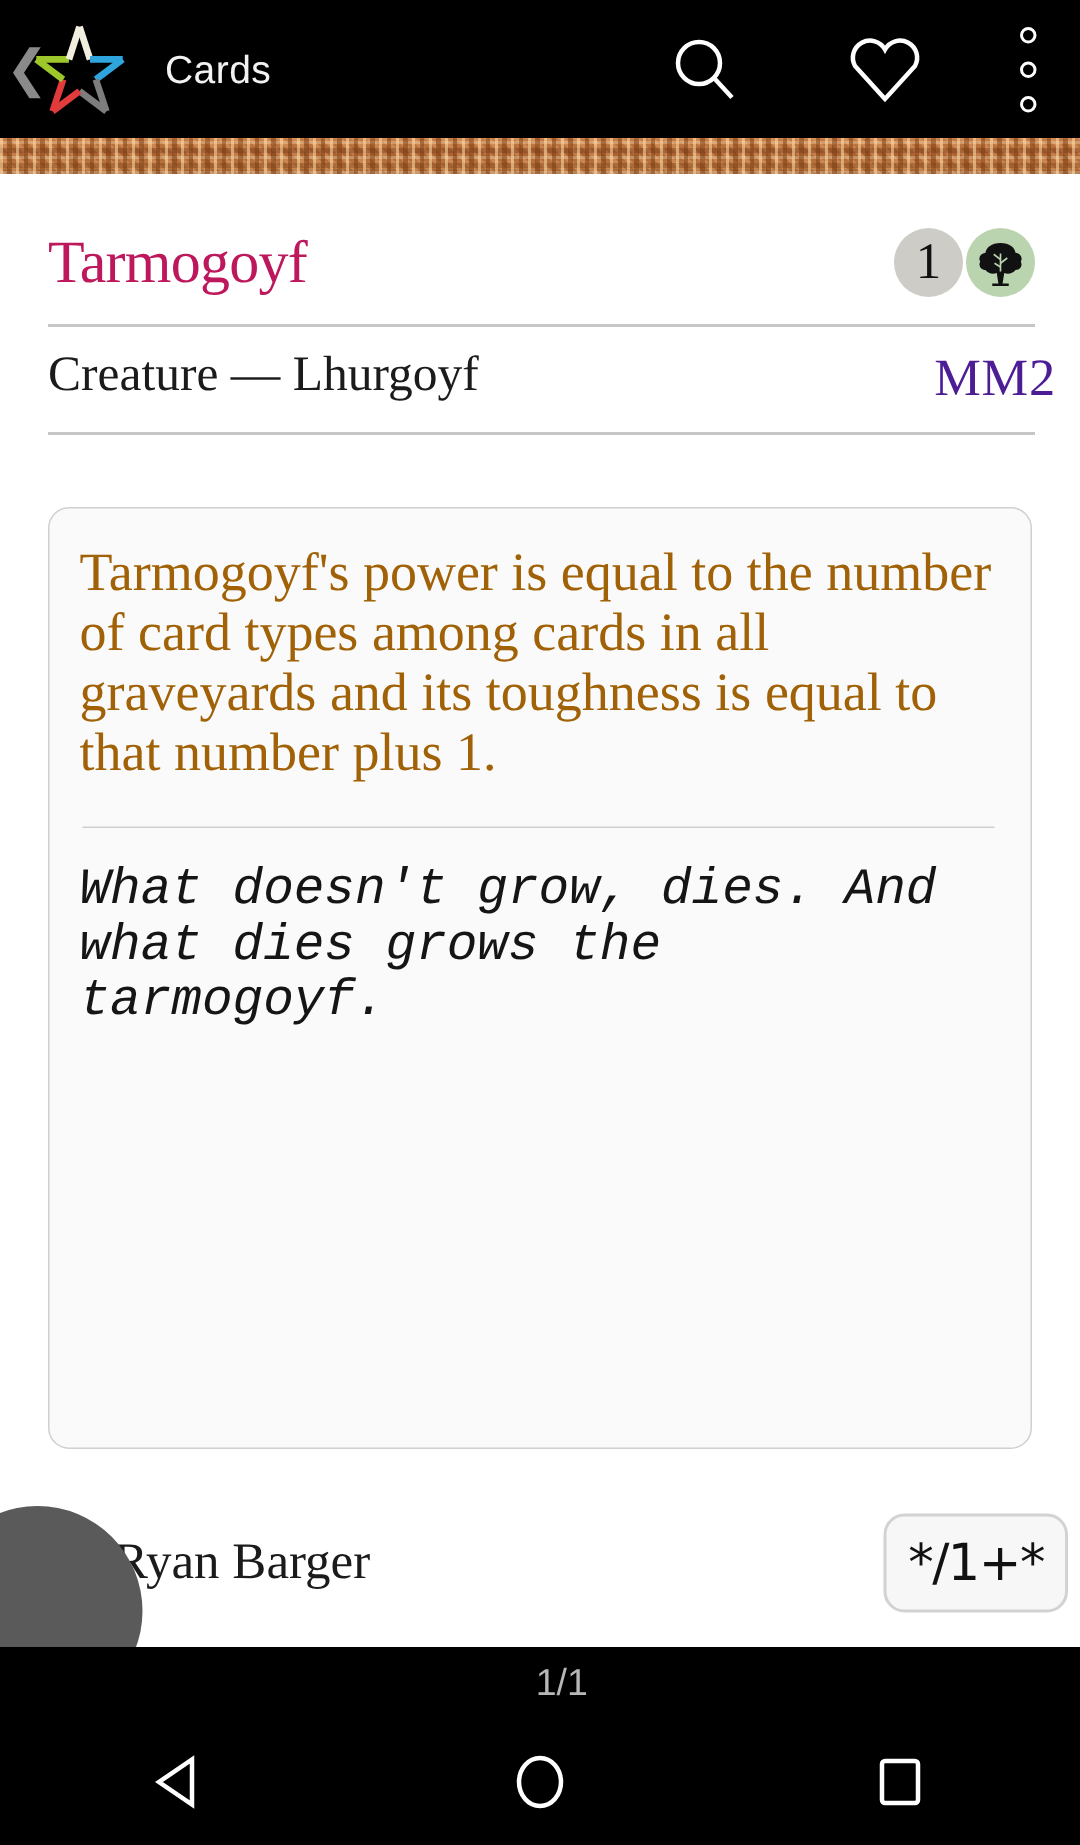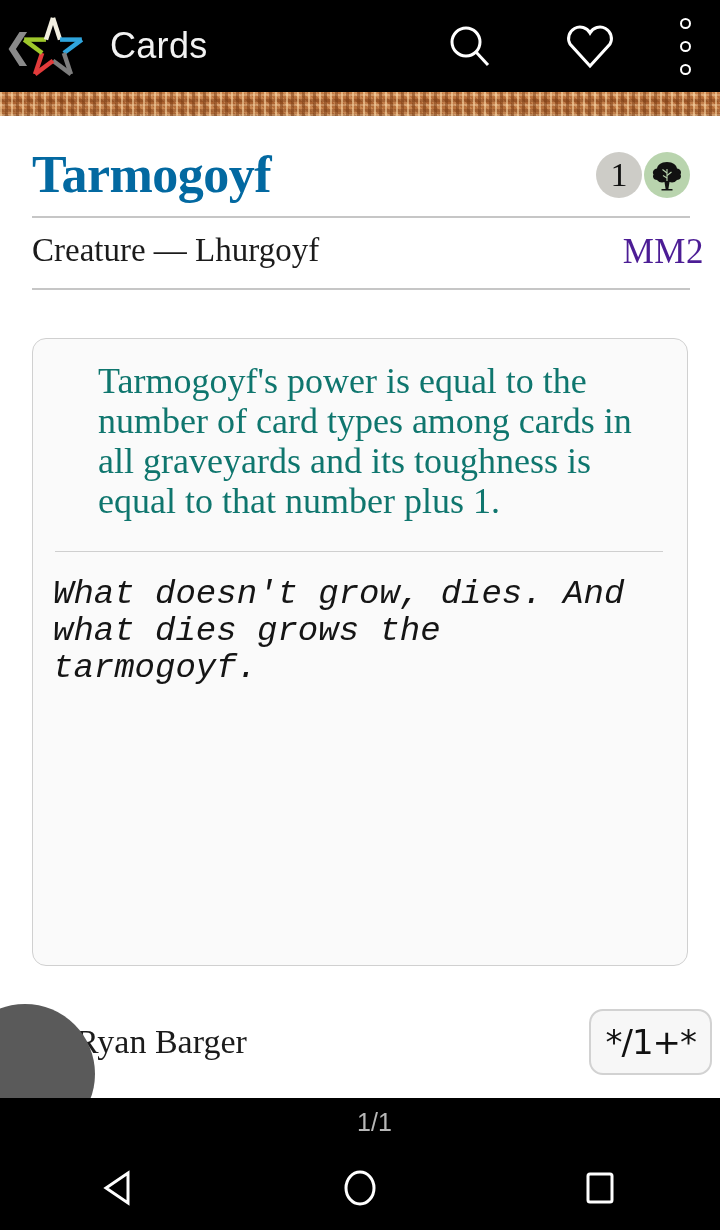--- a/index.html
+++ b/index.html
@@ -29,21 +29,21 @@
     font-family:"DejaVu Sans", sans-serif;
     padding-left:6px;
   }
   .app-logo {
     width:70px; height:70px;
     margin-left:-12px;
     display:flex; align-items:center; justify-content:center;
   }
   .app-title {
     color:#f2f2f2;
-    font-size:36px;
+    font-size:26px;
     font-weight:400;
     letter-spacing:0.3px;
     margin-left:22px;
     white-space:nowrap;
   }
   .appbar-actions {
     margin-left:auto;
     display:flex; align-items:center;
     height:92px;
   }
@@ -80,21 +80,21 @@
     font-family:"Liberation Serif", serif;
   }
 
   .title-row {
     display:flex; align-items:center; justify-content:space-between;
     padding:26px 30px 0 32px;
     height:92px;
   }
   .card-name {
     font-family:"Liberation Serif", serif;
-    font-size:52px; font-weight:700; color:#0369a1;
+    font-size:40px; font-weight:400; color:#be185d;
     letter-spacing:-0.5px; line-height:1;
   }
   .mana-cost { display:flex; align-items:center; gap:2px; }
   .mana-generic {
     width:46px; height:46px; border-radius:50%;
     background:#cdccc7;
     display:flex; align-items:center; justify-content:center;
     font-family:"Liberation Serif", serif;
     font-size:34px; color:#111; line-height:1;
   }
@@ -125,21 +125,21 @@
   .text-box {
     margin:48px 32px 0 32px;
     height:628px;
     border:1px solid #d0d0d0;
     border-radius:14px;
     background:#fafafa;
     padding:22px 22px 0 20px;
   }
   .rules-text {
     font-family:"Liberation Serif", serif;
-    font-size:36px; line-height:40px; color:#0f766e;margin-left:45px;
+    font-size:36px; line-height:40px; color:#a16207;
   }
   .flavor-sep {
     height:1px; background:#cfcfcf;
     margin:30px 2px 24px 2px;
   }
   .flavor-text {
     font-family:Liberation Mono, monospace;
     font-style:italic;
     font-size:34px; line-height:37px; color:#151515;
   }

